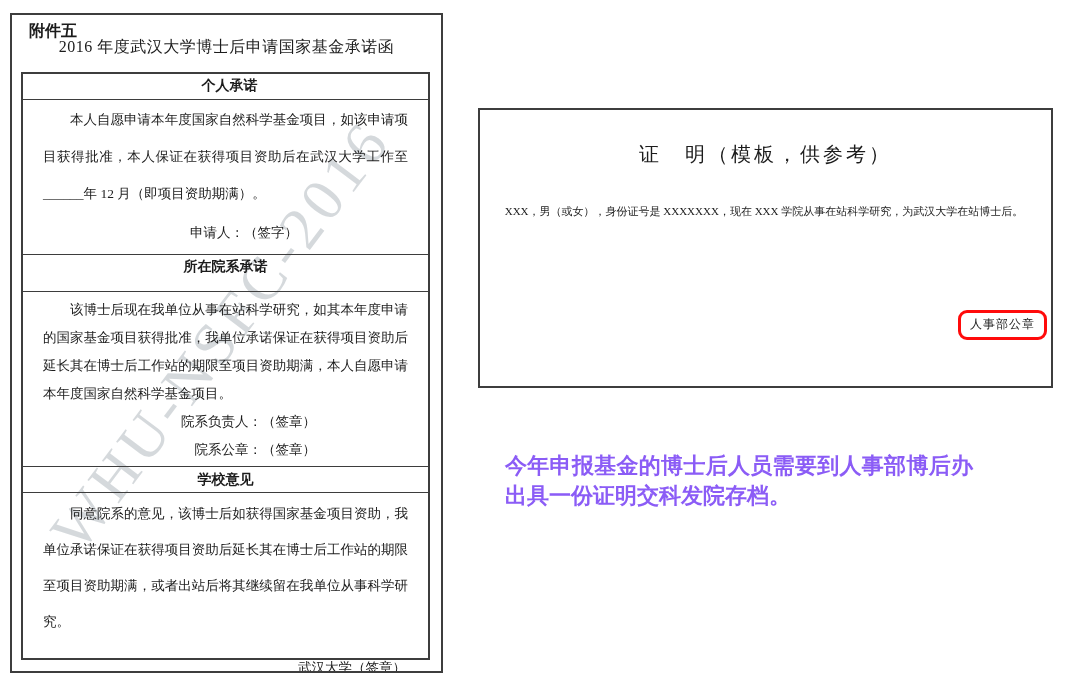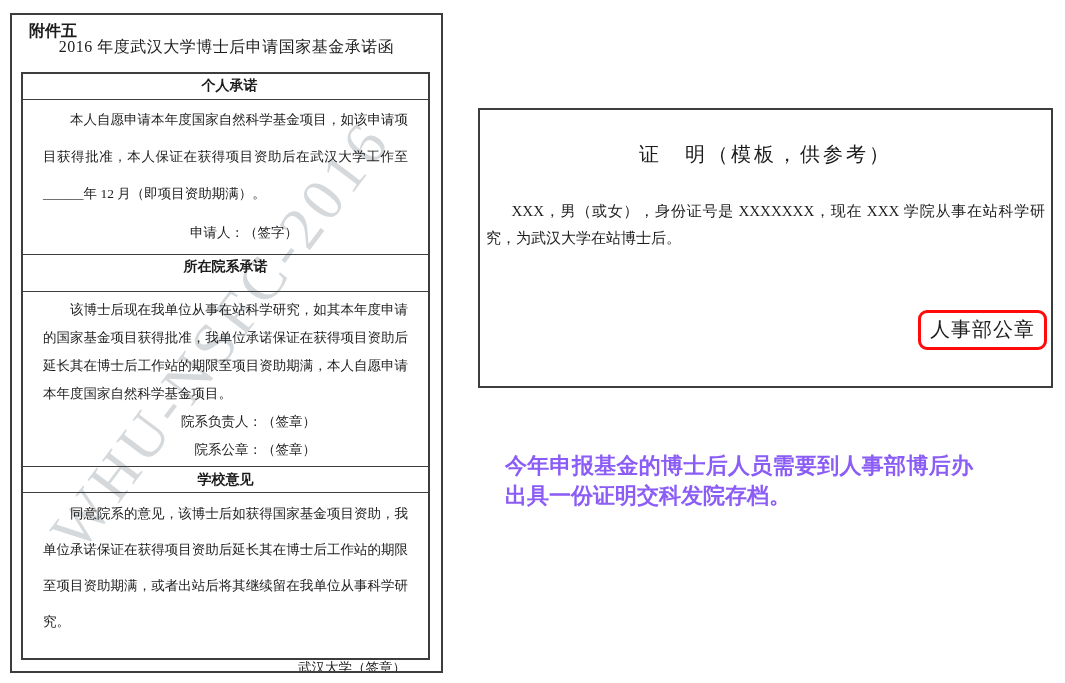--- a/index.html
+++ b/index.html
@@ -35,24 +35,24 @@
   .b3 .para{line-height:36px;padding-top:3px;}
   .sig{text-align:right;font-size:13.5px;}
   .b1 .sig{line-height:37px;margin-top:2px;padding-right:110px;}
   .b2 .sig{line-height:28px;padding-right:92px;}
   .b3 .sig{line-height:36px;margin-top:10px;padding-right:2px;}
 
   
   .cert{position:absolute;left:478px;top:108px;width:575px;height:280px;
         border:2px solid #3d3d3d;box-sizing:border-box;background:#fff;}
   .cert-title{margin-top:31px;text-align:center;font-size:20px;letter-spacing:3px;}
-  .cert-body{margin:30px 6px 0 6px;font-size:15px;line-height:27px;
+  .cert-body{margin:30px 6px 0 6px;font-size:11px;line-height:27px;
              text-indent:1.7em;text-align:justify;}
   .stamp{position:absolute;right:4px;top:200px;border:3px solid #ff0b0b;border-radius:9px;
-         padding:3px 9px 4px 9px;font-size:20px;letter-spacing:1px;background:#fff;}
+         padding:3px 9px 4px 9px;font-size:12px;letter-spacing:1px;background:#fff;}
 
   
   .note{position:absolute;left:505px;top:451px;width:468px;
         font-family:"Liberation Sans","DejaVu Sans",sans-serif;font-weight:bold;
         font-size:22px;line-height:30px;color:#8b5cf6;text-align:justify;}
 </style>
 </head>
 <body>
 
 <div id="stage">

